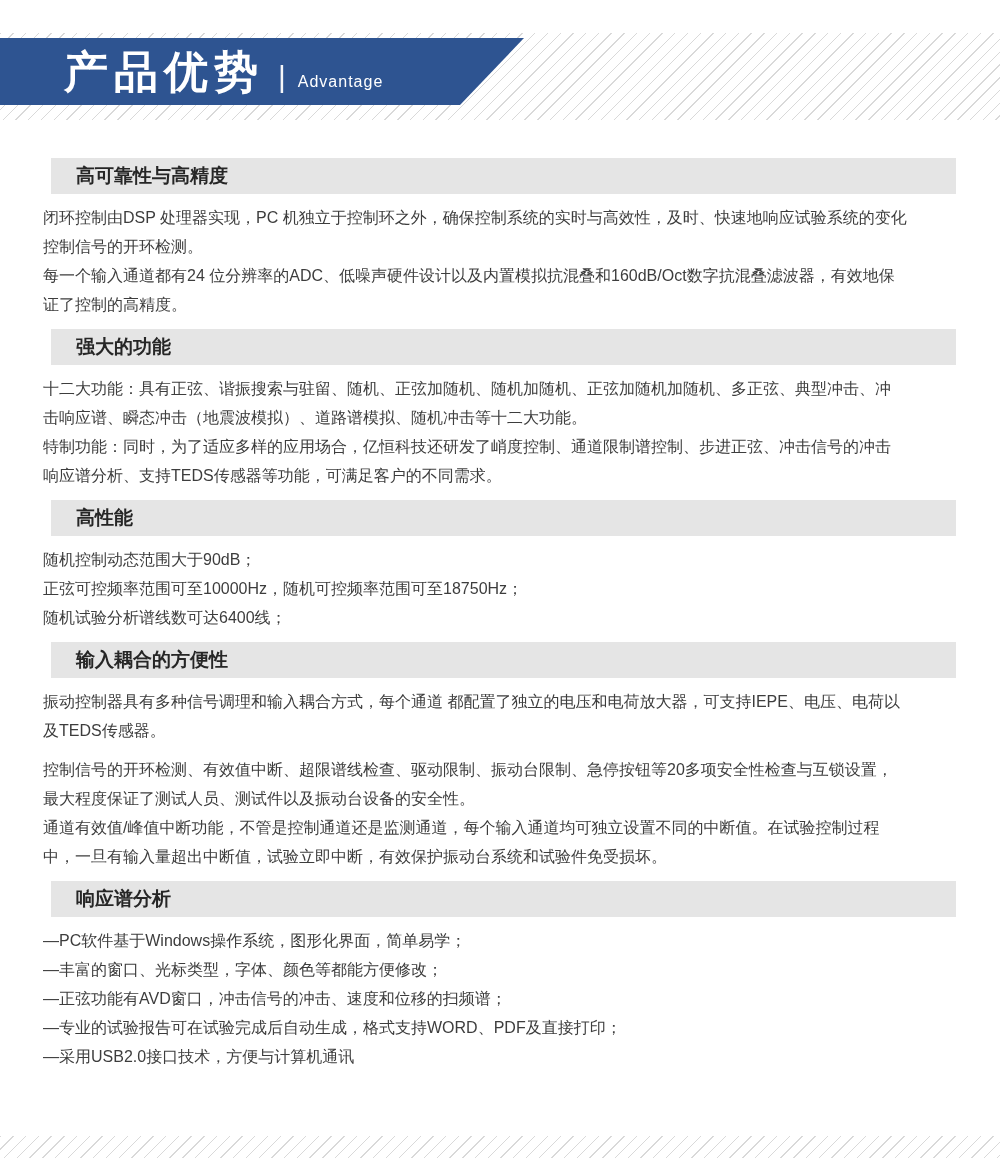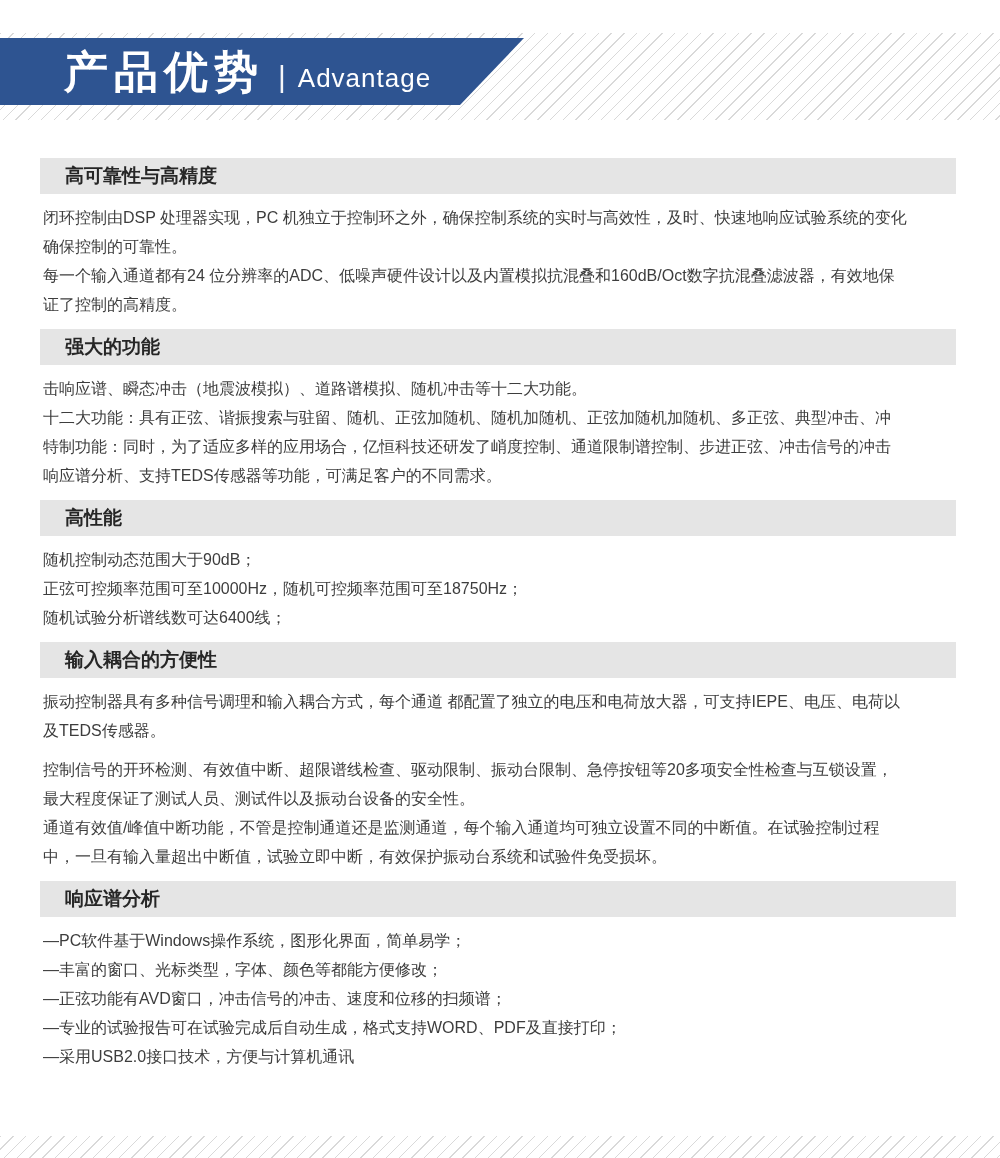--- a/index.html
+++ b/index.html
@@ -55,21 +55,21 @@
     letter-spacing: 6px;
     line-height: 53px;
   }
   .banner-divider {
     font-size: 30px;
     font-weight: 300;
     margin: 0 12px 0 14px;
     opacity: 0.95;
   }
   .banner-subtitle {
-    font-size: 26px;
+    font-size: 16px;
     font-weight: 400;
     letter-spacing: 1px;
   }
 
   
   .content {
     position: absolute;
     top: 158px;
     left: 40px;
     width: 916px;
@@ -79,20 +79,21 @@
     height: 36px;
     background: var(--bar-bg, #e5e5e5);
     display: flex;
     align-items: center;
     padding-left: 25px;
     box-sizing: border-box;
     font-size: 19px;
     font-weight: bold;
     color: var(--heading-color, #262626);
     margin-bottom: 9px;
+    margin-left: 11px;
   }
   .sec-line {
     margin: 0;
     padding-left: 3px;
     font-size: 16px;
     line-height: 29px;
     color: var(--body-color, #3d3d3d);
     white-space: nowrap;
     overflow: hidden;
   }
@@ -107,28 +108,28 @@
   <div class="banner">
     <span class="banner-title">产品优势</span>
     <span class="banner-divider">|</span>
     <span class="banner-subtitle">Advantage</span>
   </div>
 
   <div class="content" id="content">
       <section class="adv-section">
         <div class="sec-bar">高可靠性与高精度</div>
         <p class="sec-line">闭环控制由DSP 处理器实现，PC 机独立于控制环之外，确保控制系统的实时与高效性，及时、快速地响应试验系统的变化</p>
-        <p class="sec-line">确保控制的可靠性。</p>
+        <p class="sec-line">控制信号的开环检测。</p>
         <p class="sec-line">每一个输入通道都有24 位分辨率的ADC、低噪声硬件设计以及内置模拟抗混叠和160dB/Oct数字抗混叠滤波器，有效地保</p>
         <p class="sec-line">证了控制的高精度。</p>
       </section>
       <section class="adv-section">
         <div class="sec-bar">强大的功能</div>
+        <p class="sec-line">十二大功能：具有正弦、谐振搜索与驻留、随机、正弦加随机、随机加随机、正弦加随机加随机、多正弦、典型冲击、冲</p>
         <p class="sec-line">击响应谱、瞬态冲击（地震波模拟）、道路谱模拟、随机冲击等十二大功能。</p>
-        <p class="sec-line">十二大功能：具有正弦、谐振搜索与驻留、随机、正弦加随机、随机加随机、正弦加随机加随机、多正弦、典型冲击、冲</p>
         <p class="sec-line">特制功能：同时，为了适应多样的应用场合，亿恒科技还研发了峭度控制、通道限制谱控制、步进正弦、冲击信号的冲击</p>
         <p class="sec-line">响应谱分析、支持TEDS传感器等功能，可满足客户的不同需求。</p>
       </section>
       <section class="adv-section">
         <div class="sec-bar">高性能</div>
         <p class="sec-line">随机控制动态范围大于90dB；</p>
         <p class="sec-line">正弦可控频率范围可至10000Hz，随机可控频率范围可至18750Hz；</p>
         <p class="sec-line">随机试验分析谱线数可达6400线；</p>
       </section>
       <section class="adv-section">

